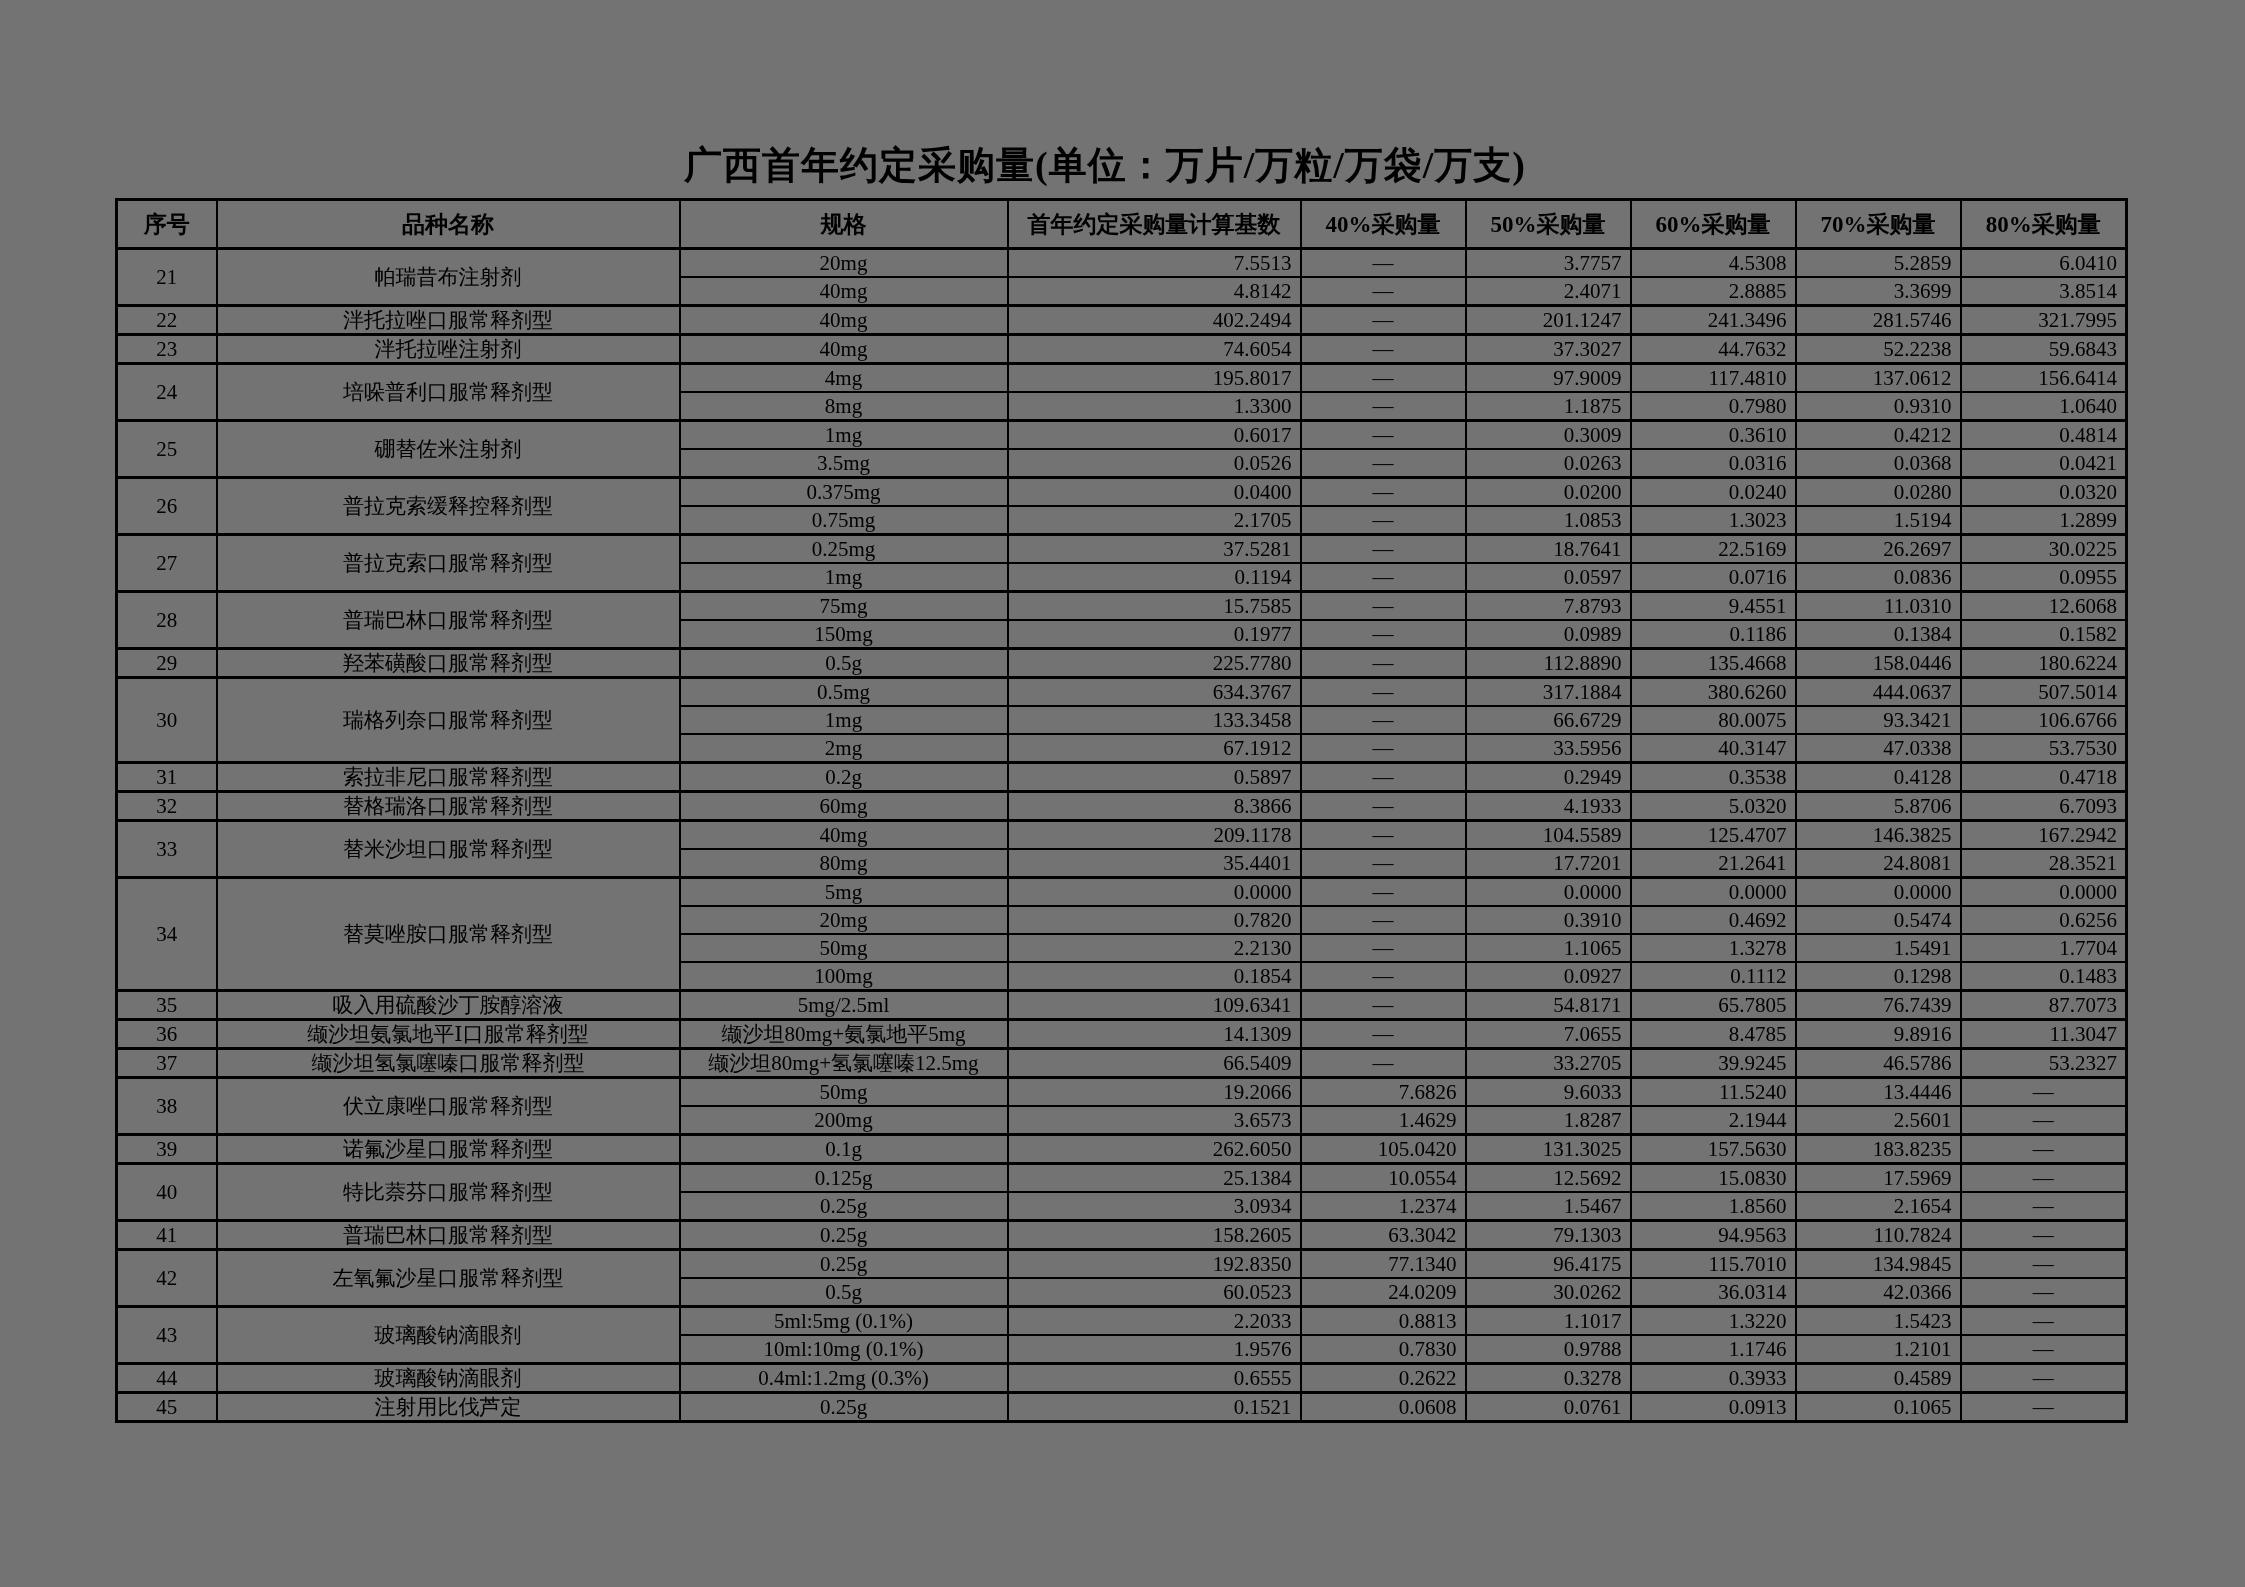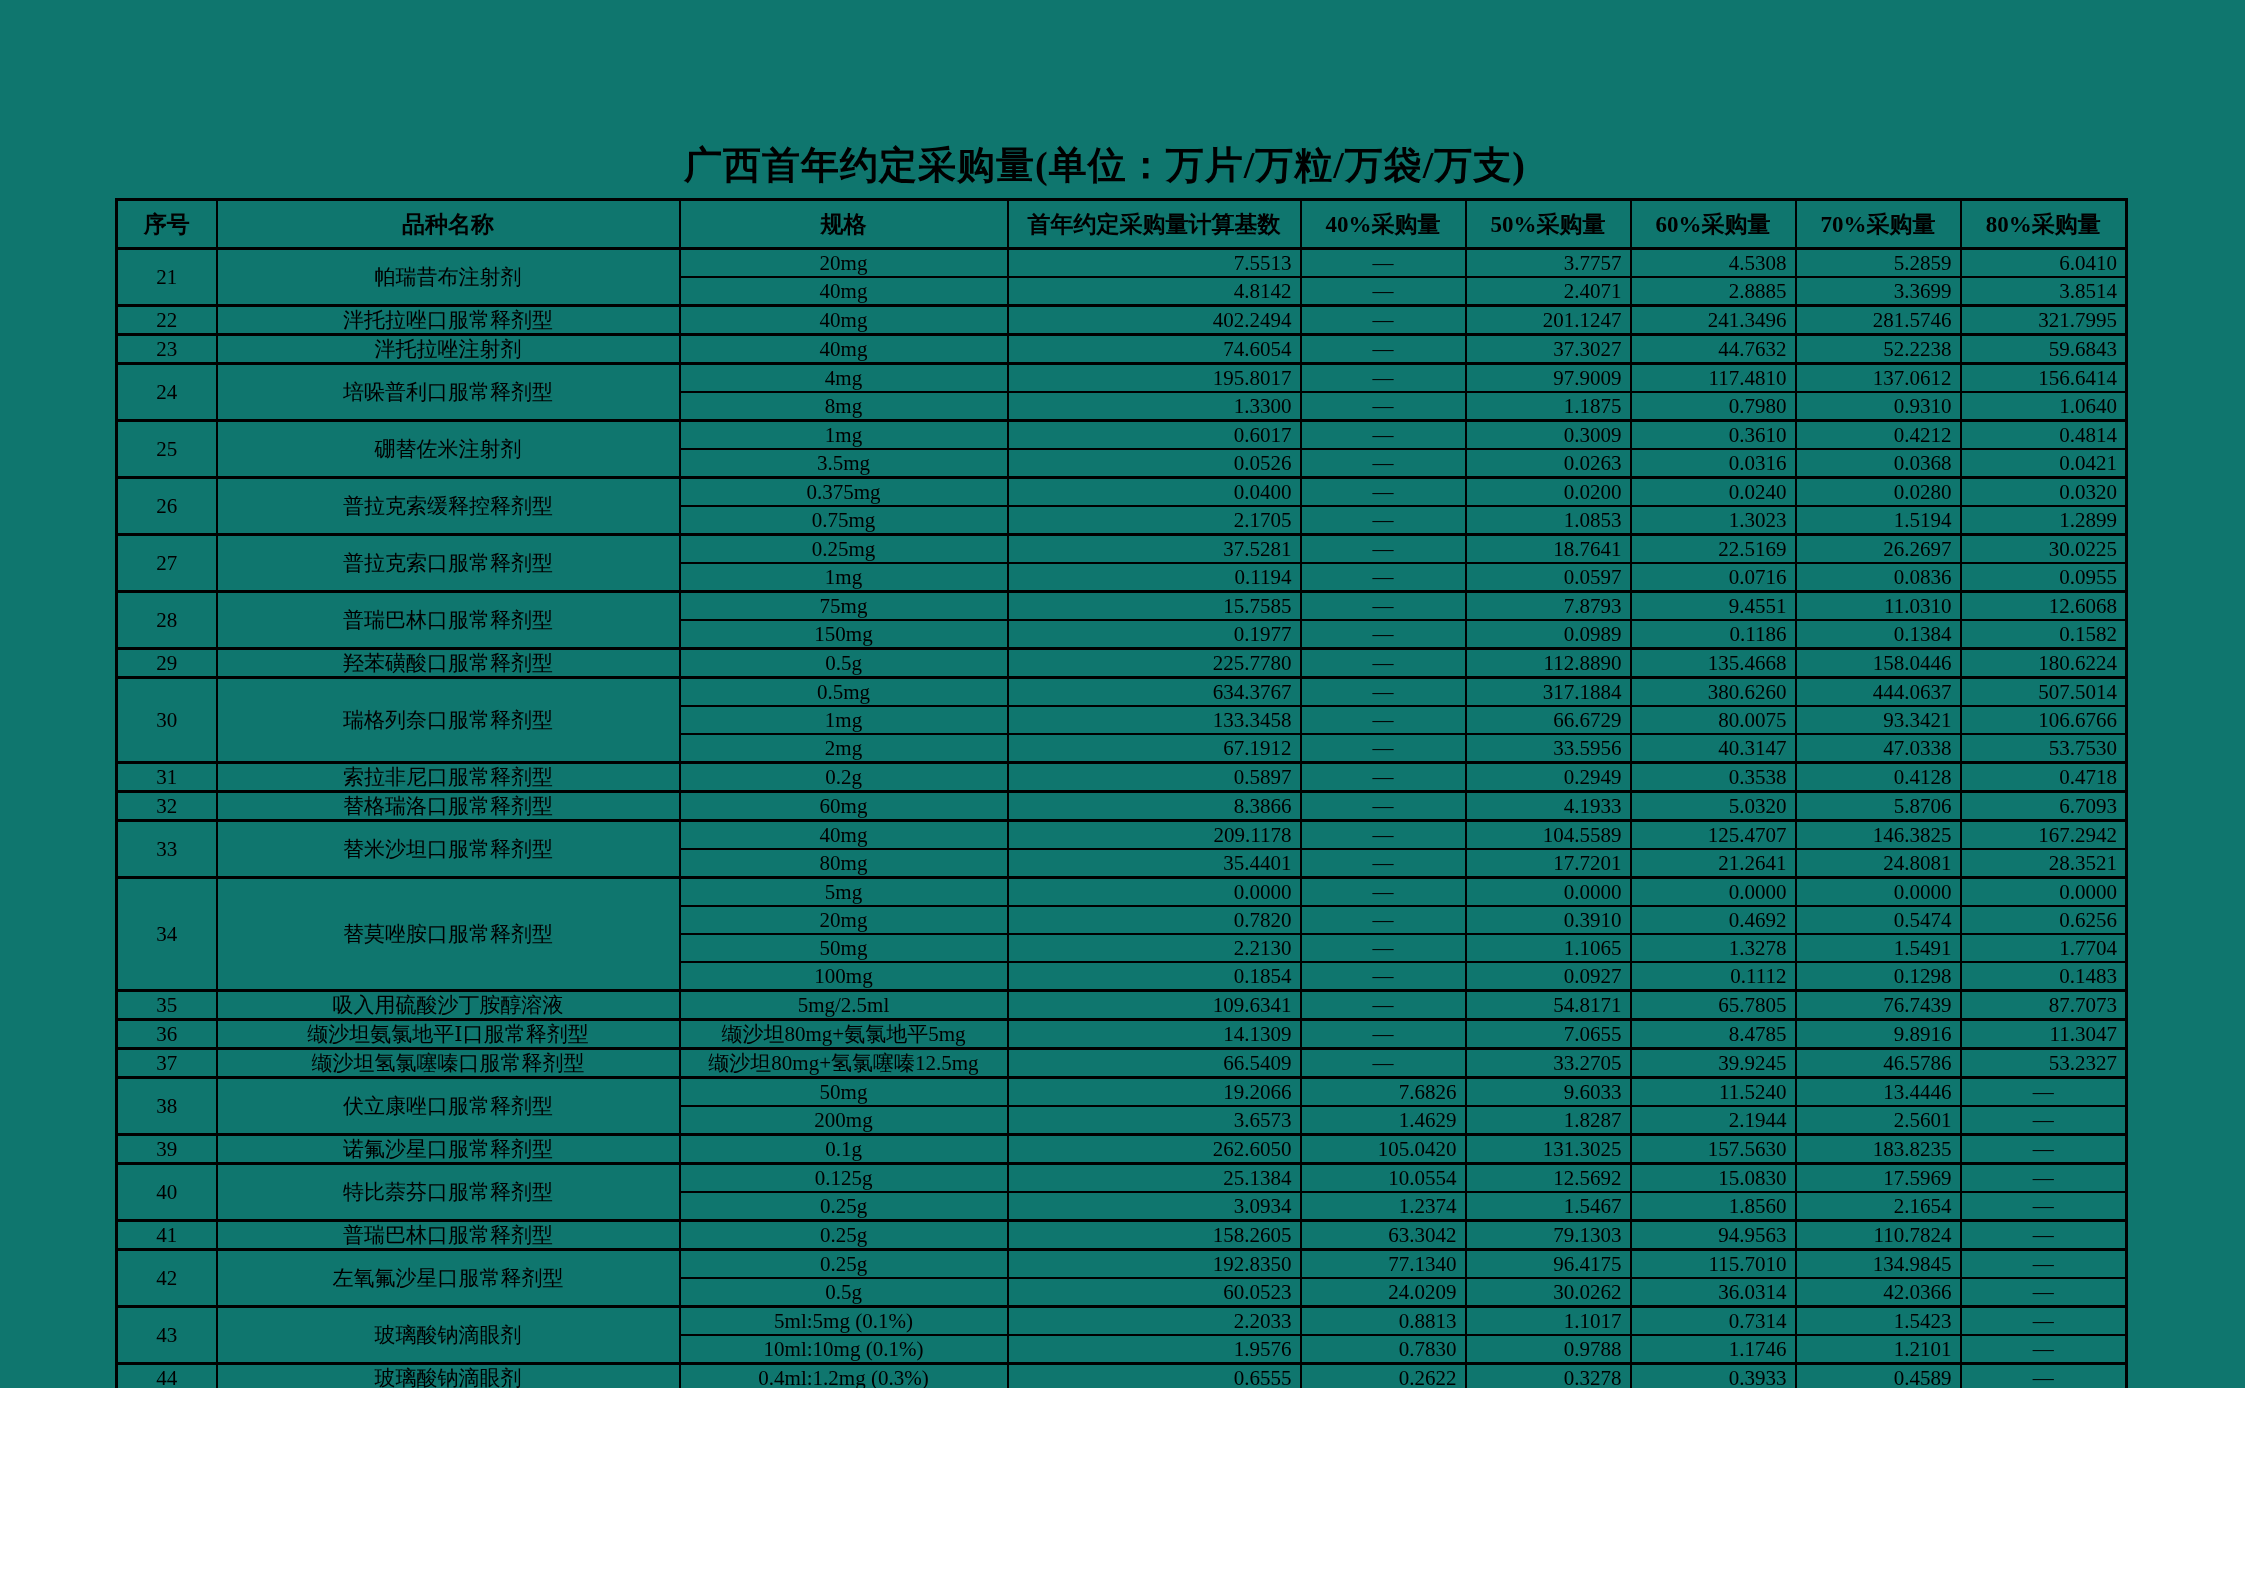--- a/index.html
+++ b/index.html
@@ -4,22 +4,22 @@
 <style>
   html, body { margin: 0; padding: 0; }
   body {
     background: #ffffff;
     color: #000000;
     font-family: "Liberation Serif", "DejaVu Serif", serif;
   }
   .page {
     position: relative;
     width: 2245px;
-    height: 1388px;
-    background: #0f766e;
+    height: 1587px;
+    background: #737373;
     overflow: hidden;
   }
   .doc-title {
     position: absolute;
     top: 140px;
     left: 100px;
     width: 2010px;
     text-align: center;
     font-size: 38px;
     font-weight: bold;
@@ -466,21 +466,21 @@
           <td class="r">42.0366</td>
           <td class="c">—</td>
         </tr>
         <tr class="group-start">
           <td class="c" rowspan="2">43</td>
           <td class="c" rowspan="2">玻璃酸钠滴眼剂</td>
           <td class="c">5ml:5mg (0.1%)</td>
           <td class="r">2.2033</td>
           <td class="r">0.8813</td>
           <td class="r">1.1017</td>
-          <td class="r">0.7314</td>
+          <td class="r">1.3220</td>
           <td class="r">1.5423</td>
           <td class="c">—</td>
         </tr>
         <tr>
           <td class="c">10ml:10mg (0.1%)</td>
           <td class="r">1.9576</td>
           <td class="r">0.7830</td>
           <td class="r">0.9788</td>
           <td class="r">1.1746</td>
           <td class="r">1.2101</td>

